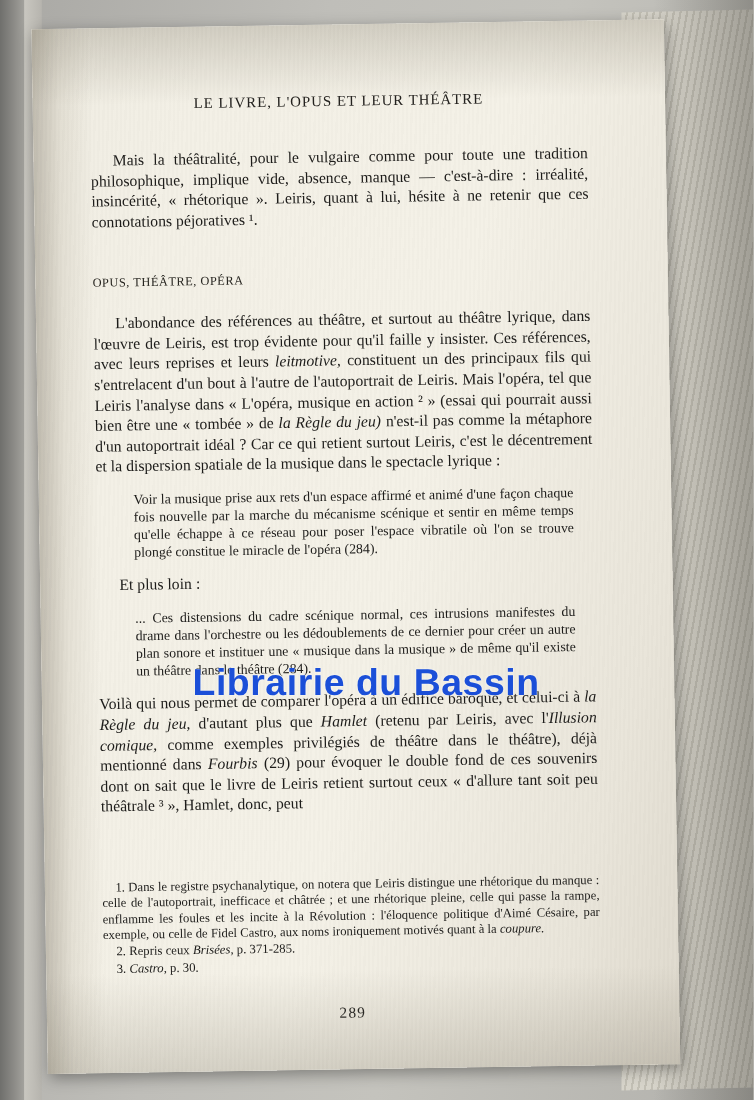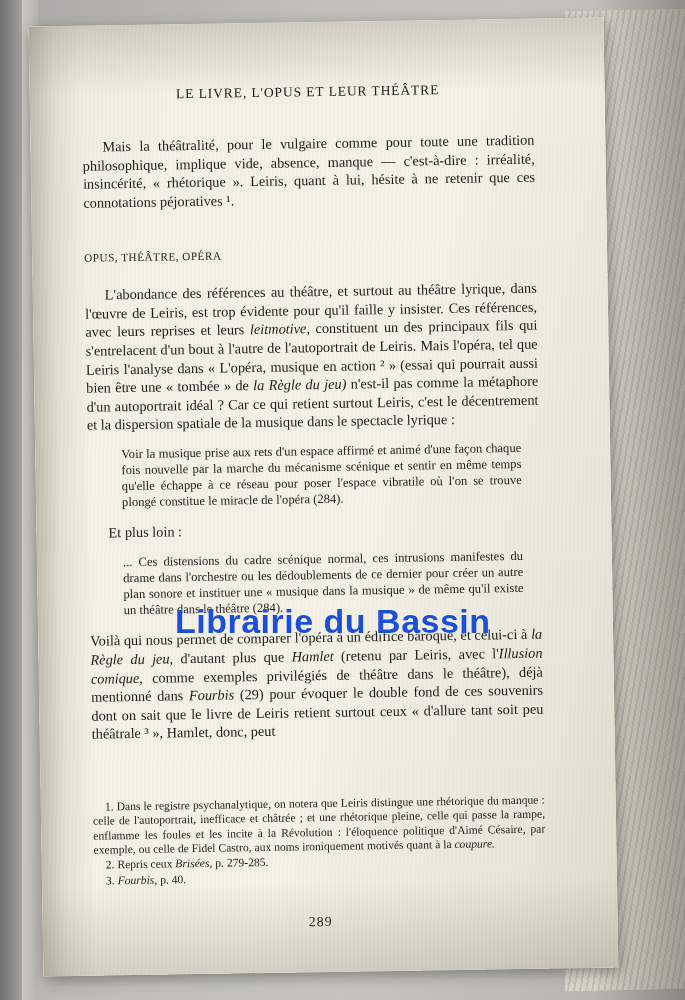--- a/index.html
+++ b/index.html
@@ -212,22 +212,22 @@
       <p class="indent">Et plus loin :</p>
 
       <div class="quote">... Ces distensions du cadre scénique normal, ces intrusions manifestes du drame dans l'orchestre ou les dédoublements de ce dernier pour créer un autre plan sonore et instituer une « musique dans la musique » de même qu'il existe un théâtre dans le théâtre (284).</div>
 
       <p><span>Voilà qui nous permet de comparer l'opéra à un édifice baroque, et celui-ci à </span><i>la Règle du jeu,</i><span> d'autant plus que </span><i>Hamlet</i><span> (retenu par Leiris, avec l'</span><i>Illusion comique,</i><span> comme exemples privilégiés de théâtre dans le théâtre), déjà mentionné dans </span><i>Fourbis</i><span> (29) pour évoquer le double fond de ces souvenirs dont on sait que le livre de Leiris retient surtout ceux « d'allure tant soit peu théâtrale ³ », Hamlet, donc, peut</span></p>
 
       <div class="rule"></div>
 
       <div class="footnotes">
         <div class="fn-indent"><span>1.</span><span> Dans le registre psychanalytique, on notera que Leiris distingue une rhétorique du manque : celle de l'autoportrait, inefficace et châtrée ; et une rhétorique pleine, celle qui passe la rampe, enflamme les foules et les incite à la Révolution : l'éloquence politique d'Aimé Césaire, par exemple, ou celle de Fidel Castro, aux noms ironiquement motivés quant à la </span><i>coupure.</i><span></span></div>
-        <div class="fn-indent"><span>2.</span><span> Repris ceux </span><i>Brisées,</i><span> p. 279-285.</span></div>
-        <div class="fn-indent"><span>3.</span><span> </span><i>Fourbis,</i><span> p. 40.</span></div>
+        <div class="fn-indent"><span>2.</span><span> Repris ceux </span><i>Brisées,</i><span> p. 371-285.</span></div>
+        <div class="fn-indent"><span>3.</span><span> </span><i>Castro,</i><span> p. 30.</span></div>
       </div>
 
       <div class="folio">289</div>
 
     </div>
 
     <div class="gutter"></div>
     <div class="topcurl"></div>
     <div class="bottomshade"></div>
     <div class="grain"></div>

